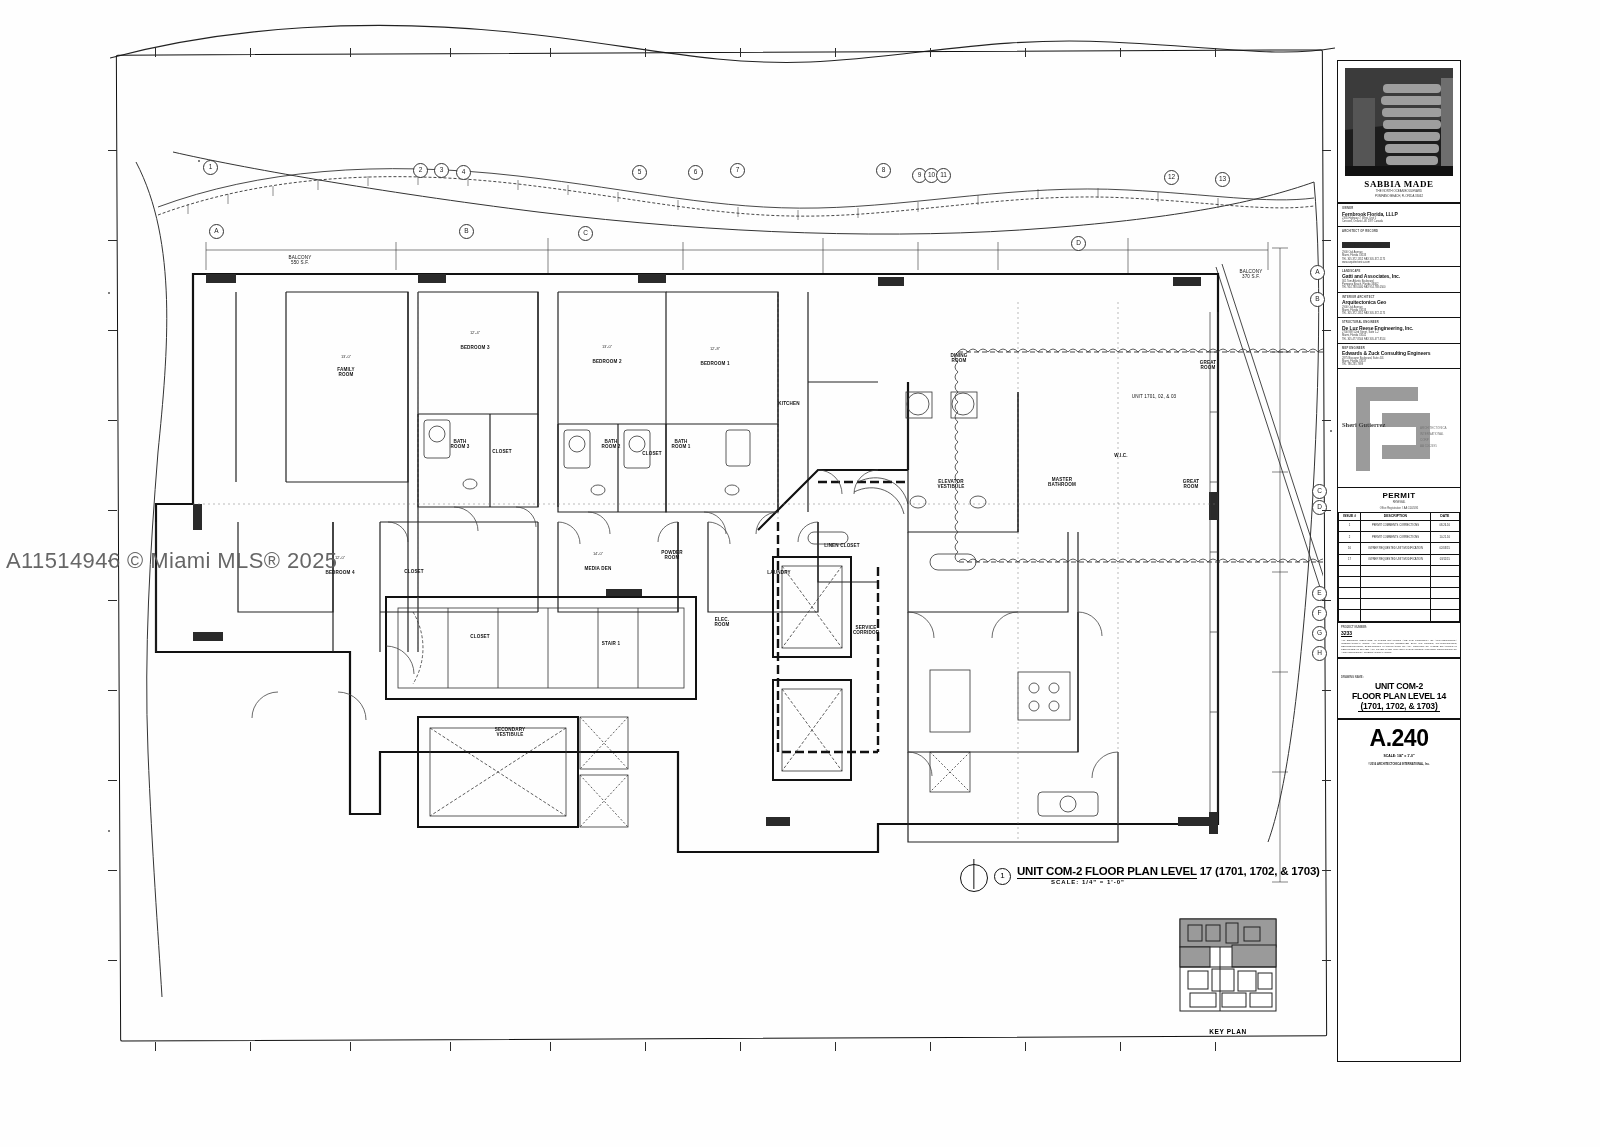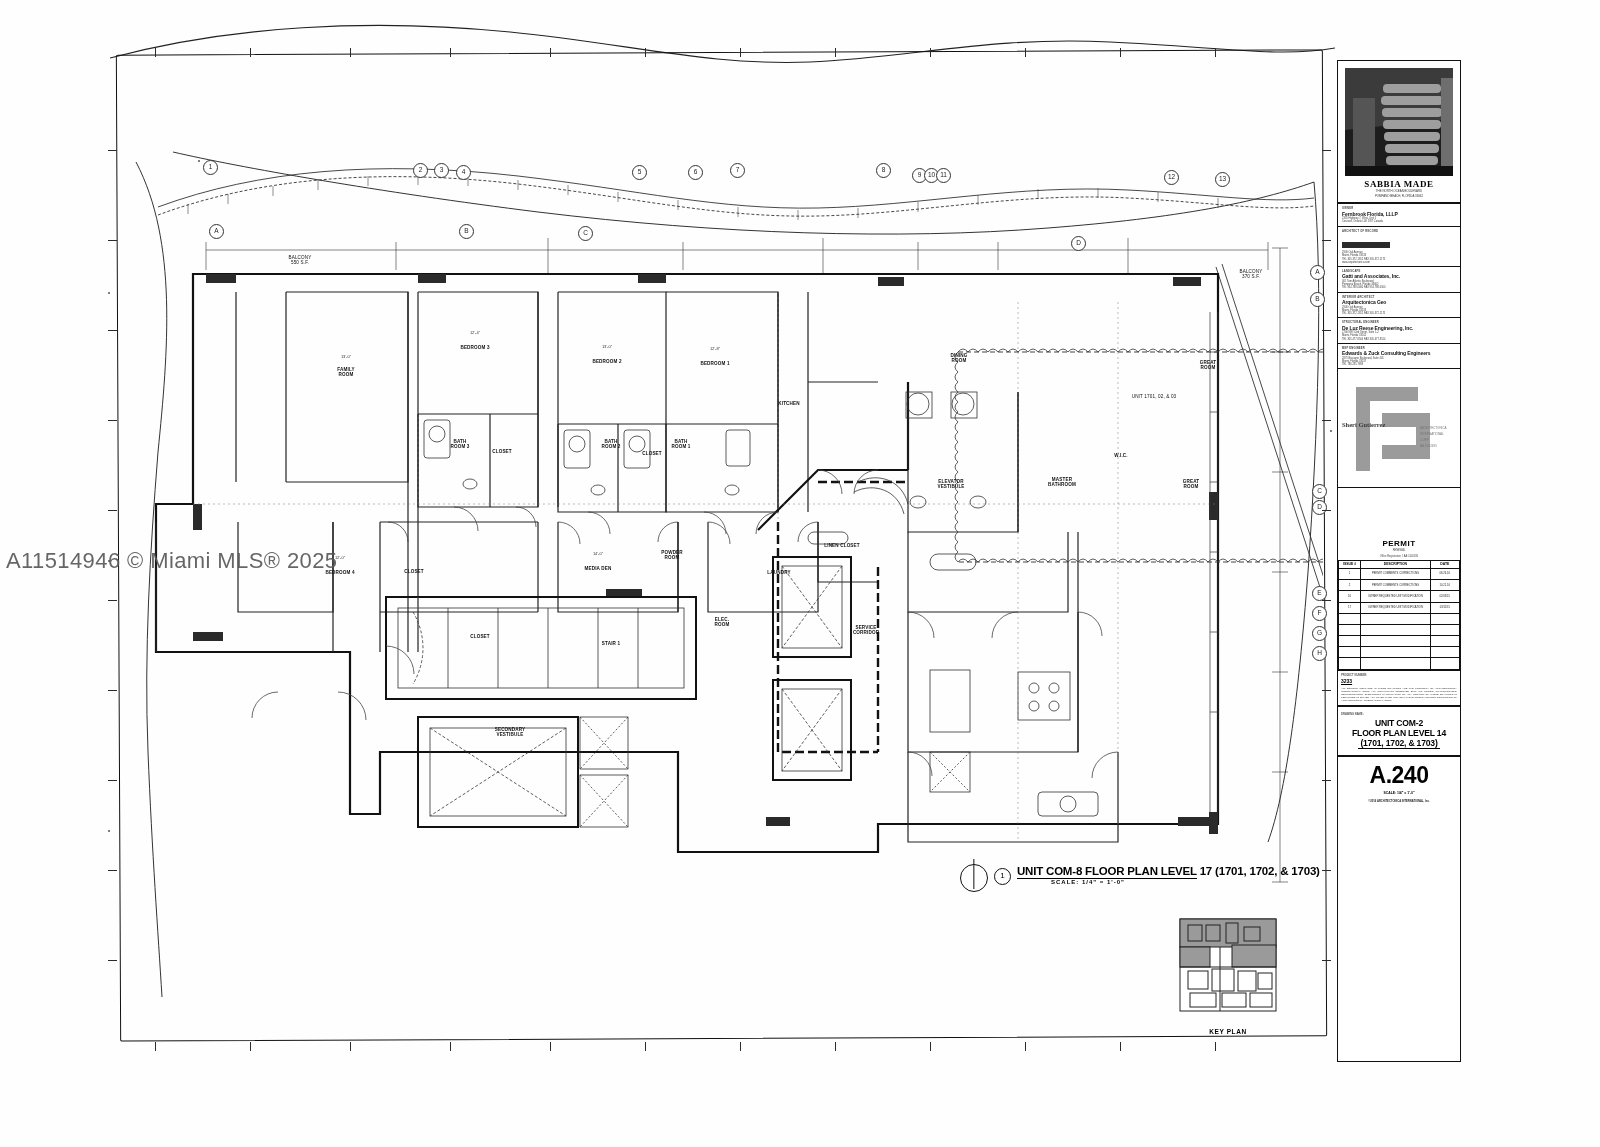--- a/index.html
+++ b/index.html
@@ -66,21 +66,21 @@
   .cons-role{font-size:2.7px;font-weight:700;color:#444;letter-spacing:.2px;}
   .cons-name{font-size:5px;font-weight:700;color:#111;margin-top:.5px;letter-spacing:-.1px;}
   .cons-name.blk{background:#2b2b2b;color:#2b2b2b;display:inline-block;padding:0 2px;}
   .cons-addr{font-size:2.6px;line-height:3.2px;color:#3a3a3a;margin-top:.5px;}
 
   .logo-box{height:118px;position:relative;border-top:.8px solid #111;}
   .sealtxt{position:absolute;left:4px;top:52px;font-size:6.5px;font-weight:700;
            color:#3a3a3a;font-family:"Liberation Serif",serif;}
 
   .permit-hd{text-align:center;font-size:8px;font-weight:700;letter-spacing:.5px;
-             padding:3px 0 1px;margin-top:48px;}
+             padding:3px 0 1px;}
   .permit-sub{text-align:center;font-size:2.6px;color:#444;line-height:3.2px;padding-bottom:2px;}
   table.rev{width:100%;border-collapse:collapse;table-layout:fixed;}
   table.rev th{font-size:3.4px;font-weight:700;border:.7px solid #111;padding:1.6px 0;}
   table.rev td{font-size:2.7px;border:.7px solid #111;padding:1.6px 1px;text-align:center;
                height:7px;line-height:3.2px;color:#222;}
   .col-i{width:18%;} .col-d{width:58%;} .col-t{width:24%;}
 
   .fld-lb{font-size:2.7px;font-weight:700;color:#555;}
   .fld-v{font-size:5px;font-weight:700;text-decoration:underline;margin-top:1px;}
   .legal{font-size:2.5px;line-height:3.1px;color:#333;margin-top:3px;text-align:justify;}
@@ -503,21 +503,21 @@
       <div class="rlab" style="font-weight: 400; left: 1380px; top: 679px;">BALCONY
 180 S.F.</div>
       <div class="rlab" style="font-weight: 400; left: 1154px; top: 397px;">UNIT 1701, 02, &amp; 03</div>
     </div>
 
   <div class="plan-title">
     <div class="northsym"></div>
     <div class="dnum">1</div>
     <div class="dtitle-txt">
       <div class="dtitle-main">
-        <u>UNIT COM-8 FLOOR PLAN LEVEL</u><span> 17 (1701, 1702, &amp; 1703)</span>
+        <u>UNIT COM-2 FLOOR PLAN LEVEL</u><span> 17 (1701, 1702, &amp; 1703)</span>
       </div>
       <div class="dtitle-scale">SCALE:   1/4" = 1'-0"</div>
     </div>
   </div>
 
   <div class="keyplan">
     <svg width="112" height="112" viewBox="0 0 112 112">
       <rect x="8" y="14" width="96" height="92" fill="#fff" stroke="#222" stroke-width="1"></rect>
       <rect x="8" y="14" width="96" height="28" fill="#9a9a9a" stroke="#222" stroke-width="1"></rect>
       <rect x="8" y="42" width="30" height="20" fill="#9a9a9a" stroke="#222" stroke-width="1"></rect>
@@ -688,21 +688,21 @@
           </tbody>
       </table>
     </div>
 
     <div class="tb-sec" style="border-top:.8px solid #111">
       <div class="fld-lb">PROJECT NUMBER:</div>
       <div class="fld-v">3233</div>
       <div class="legal">ALL DESIGNS INDICATED IN THESE DRAWINGS ARE THE PROPERTY OF ARCHITECTONICA INTERNATIONAL CORP. ALL COPYRIGHTS RESERVED 2016. NO COPIES, TRANSMISSIONS, REPRODUCTIONS, ELECTRONIC MANIPULATION OF ANY PORTION OF THESE DRAWINGS IS PERMITTED IN EITHER ANY TO BE MADE WITHOUT THE EXPRESS WRITTEN PERMISSION OF ARCHITECTONICA INTERNATIONAL CORP.</div>
     </div>
 
-    <div class="tb-sec" style="border-top:.8px solid #111;padding-top:6px">
+    <div class="tb-sec" style="border-top:.8px solid #111;padding-top:17px">
       <div class="fld-lb">DRAWING NAME:</div>
       <div class="dwg-name">
         <div>UNIT COM-2</div>
         <div>FLOOR PLAN LEVEL 14</div>
         <div class="u3">(1701, 1702, &amp; 1703)</div>
       </div>
     </div>
 
     <div style="border-top:1.2px solid #111">
       <div class="sheetno">A.240</div>

